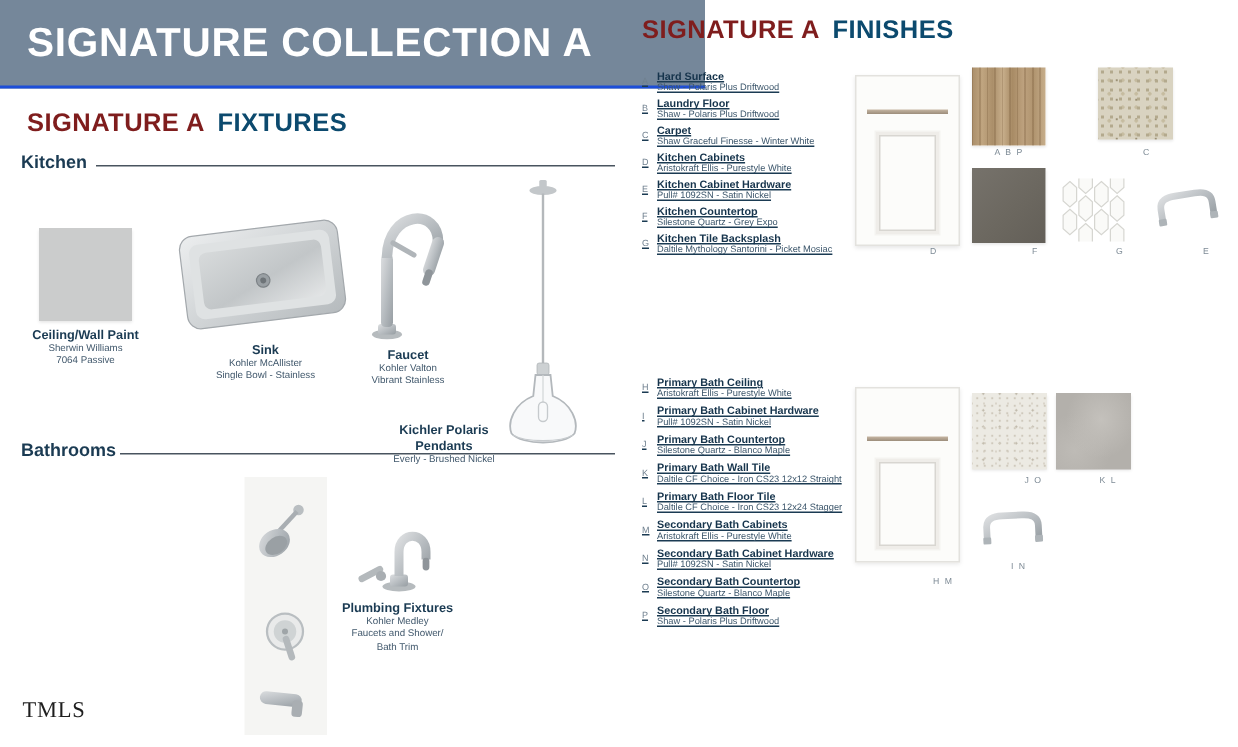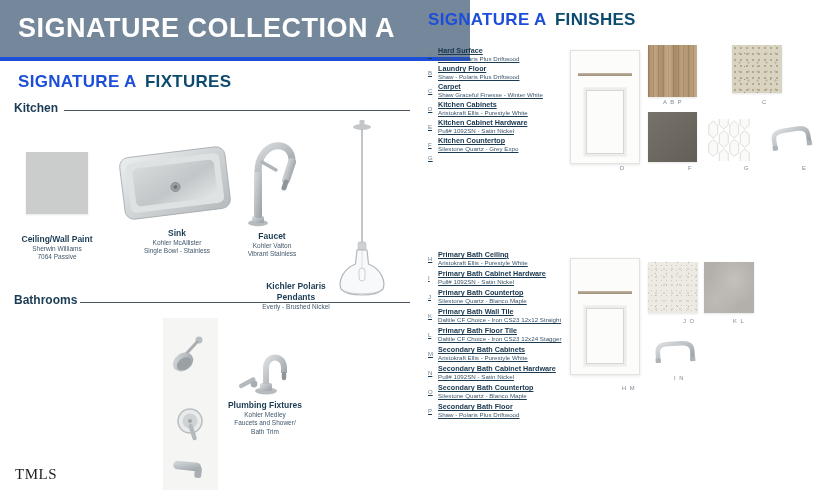--- a/index.html
+++ b/index.html
@@ -2,27 +2,27 @@
 <html><head>
 <meta charset="utf-8">
 <style>
   html,body{margin:0;padding:0;background:#fff;}
   body{width:825px;height:498px;position:relative;overflow:hidden;
        font-family:"Liberation Sans",sans-serif;color:#1B3B53;}
   .abs{position:absolute;}
 
   
   .banner{left:0;top:0;width:470px;height:57px;background:#75879A;
-          border-bottom:4px solid #1d4ed8;display:flex;align-items:center;}
+          border-bottom:2px solid #1d4ed8;display:flex;align-items:center;}
   .banner h1{margin:0;padding-left:18px;color:#ffffff;font-size:27px;
              font-weight:bold;letter-spacing:0.5px;white-space:nowrap;}
 
   
   .heading{font-size:17px;font-weight:bold;letter-spacing:0.3px;white-space:nowrap;}
-  .heading .hp{color:#1d4ed8;}
+  .heading .hp{color:#7f1d1d;}
   .heading .hs{color:#0c4a6e;margin-left:4px;}
 
   .rule-label{font-size:12px;font-weight:bold;color:#1B3B53;white-space:nowrap;text-align:center;}
   .rule{height:1px;background:#49545f;}
 
   
   .fix-label{text-align:center;color:#1B3B53;line-height:1.3;}
   .fix-label .name{display:block;font-size:8.5px;font-weight:bold;}
   .fix-label .sub{display:block;font-size:6.5px;color:#41586C;}
 
@@ -103,21 +103,21 @@
 
 <div class="heading abs" style="left:18px;top:72px">
   <span class="hp">SIGNATURE A</span>
   <span class="hs">FIXTURES</span>
 </div>
 
 <div class="rule-label abs" style="left:14px;top:101px">Kitchen</div>
 <div class="rule abs" style="left:64px;top:110px;width:346px"></div>
 
 <div class="abs paintchip swatch" style="left:26px;top:152px;width:62px;height:62px"></div>
-<div class="fix-label abs" style="left:10px;top:234px;width:94px">
+<div class="fix-label abs" style="left:10px;top:218px;width:94px">
   <span class="name">Ceiling/Wall Paint</span>
   <span class="sub">Sherwin Williams</span>
   <span class="sub">7064 Passive</span>
 </div>
 
 <svg class="abs" style="left:116px;top:142px" width="118" height="82" viewBox="0 0 118 82">
   <g transform="rotate(-7 59 41)">
     <rect x="6" y="10" width="106" height="62" rx="9" fill="url(#sinkOuter)" stroke="#a3a8ac" stroke-width="0.8"></rect>
     <rect x="12" y="16" width="94" height="50" rx="6" fill="#dfe2e3"></rect>
     <rect x="18" y="22" width="82" height="38" rx="5" fill="url(#sinkBowl)"></rect>
@@ -247,20 +247,24 @@
   </div>
   <div class="fin-item">
     <span class="fin-letter">F</span>
     <div class="fin-text">
         <div class="fin-title">Kitchen Countertop</div>
     <div class="fin-detail">Silestone Quartz - Grey Expo</div>
       </div>
   </div>
   <div class="fin-item">
     <span class="fin-letter">G</span>
+    <div class="fin-text">
+        <div class="fin-title">Kitchen Tile Backsplash</div>
+    <div class="fin-detail">Daltile Mythology Santorini - Picket Mosiac</div>
+      </div>
   </div>
 </div>
 
 <div class="abs door" style="left:570px;top:50px;width:68px;height:112px">
   <div class="groove" style="top:22px"></div>
   <div class="panel" style="top:37px;bottom:7px"></div>
 </div>
 <div class="swlabel abs" style="left:620px;top:165px">D</div>
 
 <div class="abs wood swatch" style="left:648px;top:45px;width:49px;height:52px"></div>

